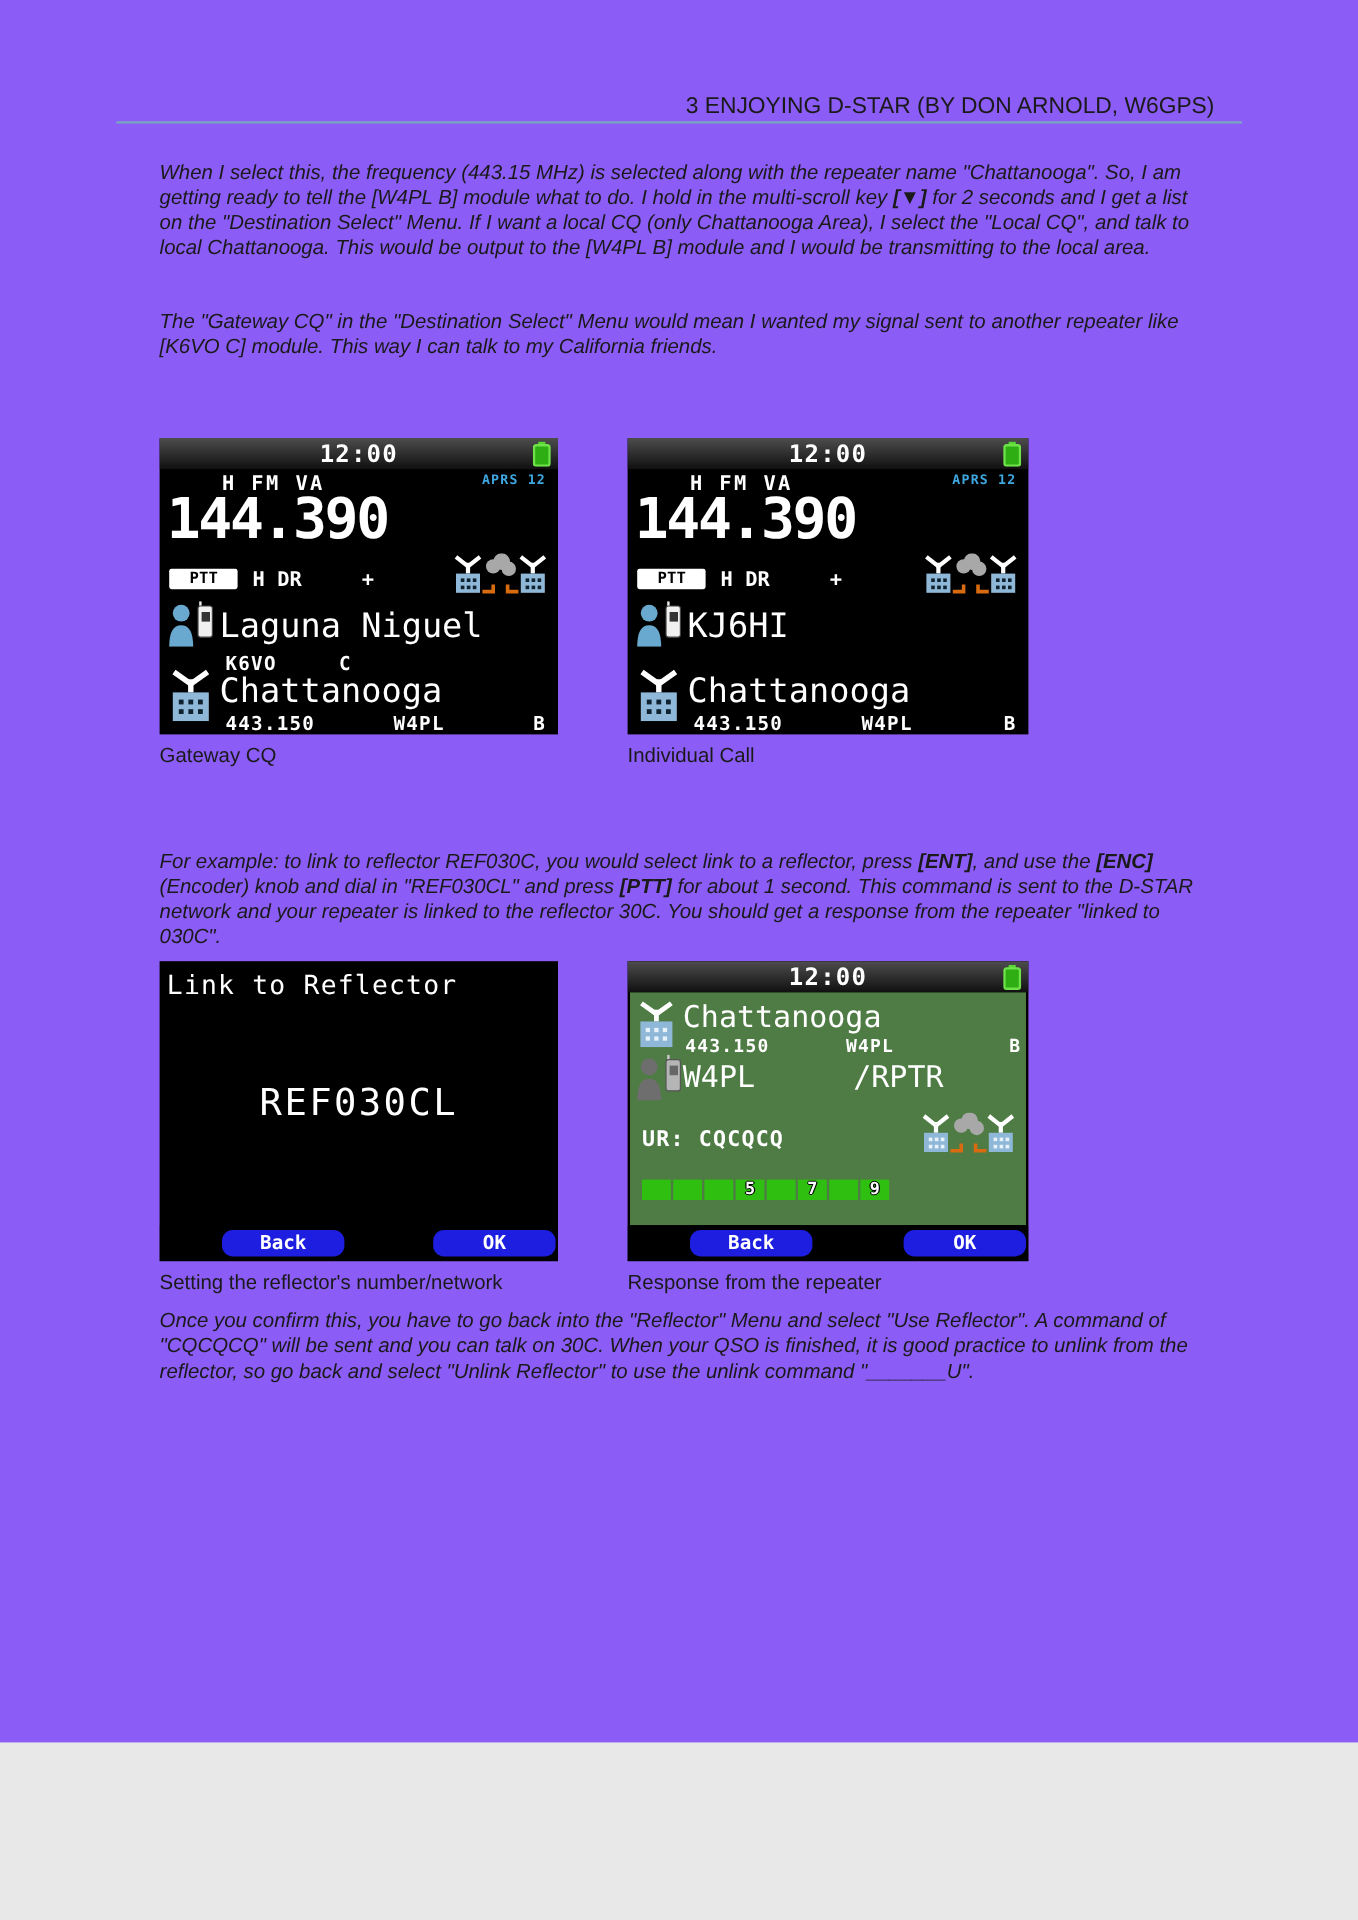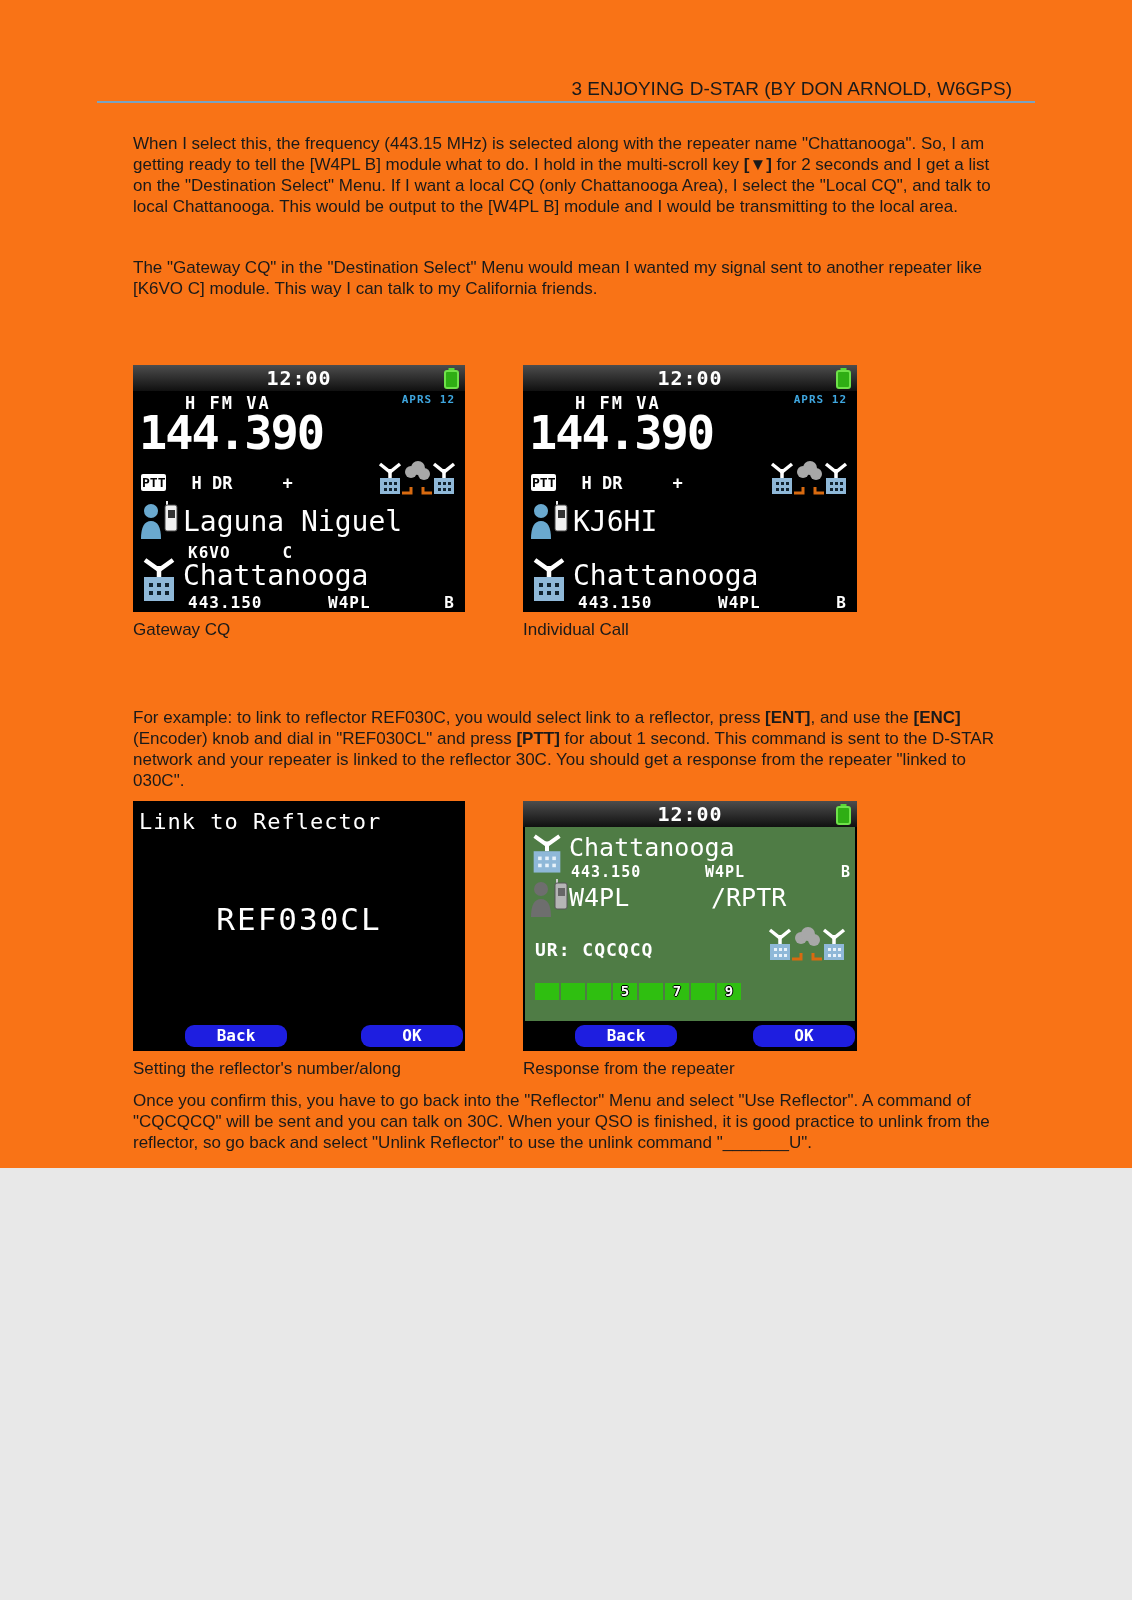--- a/index.html
+++ b/index.html
@@ -1,25 +1,25 @@
 <!DOCTYPE html>
 <html style="--aprs_blue: #3fa7e0; --battery_green: #35c21a; --screen_green: #4f7c45; --meter_green: #2fbf10; --button_blue: #1e1ee0; --rule_blue: #7aa3c2; --icon_tower_blue: #8fb8d8; --icon_person_blue: #6aa9cf; --icon_person_gray: #6e6e6e; --link_orange: #d86a10; --cloud_gray: #a8a8a8;"><head>
 <meta charset="utf-8">
 <style>
   * { margin:0; padding:0; box-sizing:border-box; }
   body { background:#e8e8e8; font-family:"Liberation Sans", sans-serif; }
-  .page { position:relative; width:1132px; height:1168px; background:#f97316; margin:0 auto; overflow:hidden; }
+  .page { position:relative; width:1132px; height:1452px; background:#8b5cf6; margin:0 auto; overflow:hidden; }
 
   .header-title { position:absolute; top:78px; right:120px; font-size:19px; color:#1a1a1a; }
   .rule { position:absolute; left:97px; width:938px; height:0; border-top:2px solid var(--rule_blue,#7aa3c2); }
   .rule-top { top:101px; }
   .rule-bottom { top:1500px; }
   .page-number { position:absolute; top:1508px; right:120px; font-size:17px; color:#1a1a1a; }
 
-  .para { position:absolute; left:133px; width:878px; font-size:17px; line-height:21px; color:#1a1a1a; }
+  .para { position:absolute; left:133px; width:878px; font-size:17px; line-height:21px; color:#1a1a1a;font-style:italic; }
   .para b { font-weight:bold; }
   .p1 { top:133px; } .p2 { top:257px; } .p3 { top:311px; }
   .p4 { top:652px; } .p5 { top:707px; } .p6 { top:1090px; }
 
   .figrow { position:absolute; left:133px; display:flex; gap:58px; }
   .figrow-1 { top:365px; } .figrow-2 { top:801px; }
   .figure { display:flex; flex-direction:column; }
   .caption { font-size:17px; color:#1a1a1a; margin-top:8px; }
 
   
@@ -35,21 +35,21 @@
   .time { position:absolute; top:1px; left:0; right:0; text-align:center;
           font-size:20px; font-weight:bold; letter-spacing:1px; }
   .battery { position:absolute; top:3px; right:6px; }
 
   .modeline { position:absolute; top:28px; left:52px; font-size:17px; font-weight:bold; letter-spacing:2px; }
   .aprs { position:absolute; top:28px; right:10px; font-size:11px; font-weight:bold;
           color:var(--aprs_blue,#3fa7e0); letter-spacing:1px; }
   .freq { position:absolute; top:40px; left:6px; font-size:47px; font-weight:bold; letter-spacing:-2px; }
   .pttrow { position:absolute; top:108px; left:8px; font-size:17px; font-weight:bold; }
   .ptt-badge { display:inline-block; background:#fff; color:#000; font-size:13px; font-weight:bold;
-               padding:1px 1px; border-radius:2px; vertical-align:2px; margin-right:25px; }
+               padding:1px 17px; border-radius:2px; vertical-align:2px; margin-right:12px; }
   .plus { margin-left:50px; }
   .linkicon-tr { position:absolute; top:96px; right:8px; }
   .torow-icon { position:absolute; top:136px; left:6px; }
   .to-name { position:absolute; top:140px; left:50px; font-size:28px; white-space:nowrap; }
   .subrow { position:absolute; top:178px; left:55px; font-size:16px; font-weight:bold; letter-spacing:1px; }
   .sub-mod { margin-left:52px; }
   .rpt-icon { position:absolute; top:192px; left:8px; }
   .rpt-name { position:absolute; top:194px; left:50px; font-size:28px; white-space:nowrap; }
   .rptsub { position:absolute; top:228px; left:55px; right:6px; font-size:16px; font-weight:bold; letter-spacing:1px; }
   .rptsub .call { position:absolute; left:140px; }
@@ -255,21 +255,21 @@
 
     <div class="figure">
       <div class="screen scr-ref">
         <div class="ref-title">Link to Reflector</div>
         <div class="ref-value">REF030CL</div>
         <div class="bottombar">
           <div class="pill pill-back">Back</div>
           <div class="pill pill-ok">OK</div>
         </div>
       </div>
-      <div class="caption">Setting the reflector's number/along</div>
+      <div class="caption">Setting the reflector's number/network</div>
     </div>
 
     <div class="figure">
       <div class="screen scr-resp">
         <div class="statusbar">
           <div class="time">12:00</div>
           <span class="battery">
             <svg width="15" height="21" viewBox="0 0 15 21">
                 <rect x="4.5" y="0" width="6" height="3" fill="#58d834"></rect>
                 <rect x="1" y="3" width="13" height="17" rx="2" fill="#2fae14" stroke="#6fe24a" stroke-width="2"></rect>

